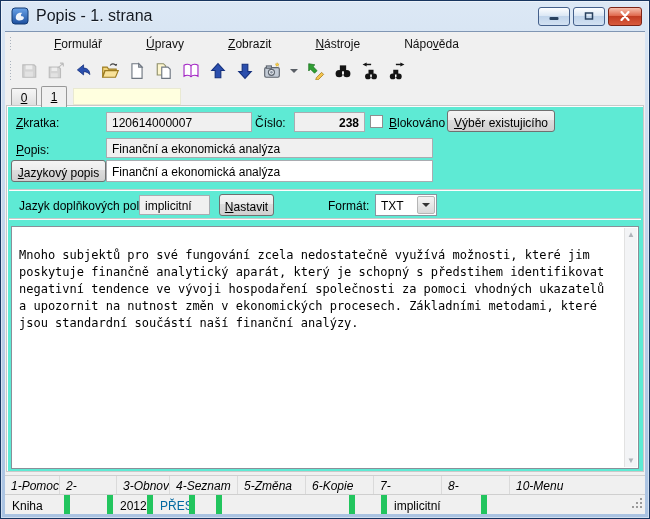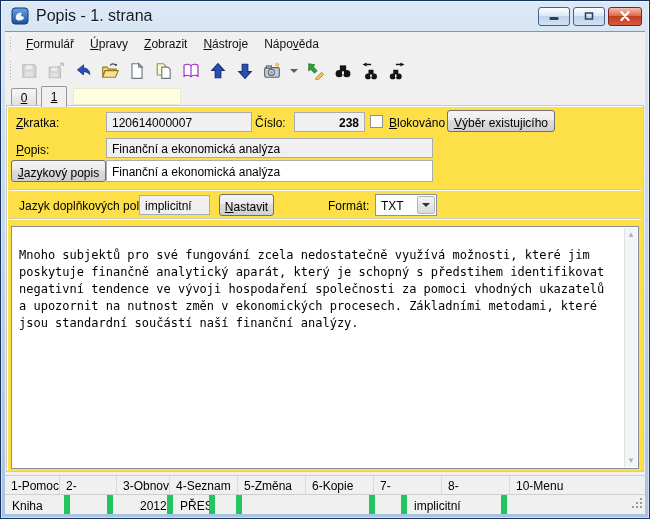--- a/index.html
+++ b/index.html
@@ -26,21 +26,21 @@
   
   .client { position:absolute; left:4px; right:4px; top:30px; bottom:4px;
     background:#f0f0f0; border-top:1px solid #8096b3; }
 
   .gripper { position:absolute; left:4px; top:4px; bottom:4px; width:3px;
     background-image:radial-gradient(#a9b2bd 35%, transparent 36%);
     background-size:3px 3px; }
 
   .menubar { position:absolute; top:0; left:0; right:0; height:24px;
     display:flex; align-items:center; padding-left:13px; }
-  .mi { font-size:12px; color:#111; padding:4px 8px; }
+  .mi { font-size:12px; color:#111; padding:4px 8px;margin-left:28px; }
 
   .toolbar { position:absolute; top:24px; left:0; right:0; height:29px;
     display:flex; align-items:center; padding-left:13px; gap:5px; }
   .tbtn { width:22px; height:22px; display:flex; align-items:center; justify-content:center; }
   .tbtn.disabled { opacity:.55; filter:grayscale(1); }
   .ddcaret { width:0; height:0; border-left:4px solid transparent; border-right:4px solid transparent;
     border-top:4px solid #5a5f66; margin:0 2px; }
 
   
   .tabrow { position:absolute; top:54px; left:4px; right:4px; height:20px; }
@@ -48,21 +48,21 @@
     border-bottom:none; border-radius:2px 2px 0 0; }
   .tab.inactive { left:2px; top:2px; width:26px; height:18px; padding-top:2px;
     background:linear-gradient(#f6f6f6,#dedede); }
   .tab.active { left:32px; top:0; width:26px; height:21px; padding-top:3px;
     background:#f0f0f0; z-index:3; }
   .notebox { position:absolute; left:64px; top:2px; width:108px; height:17px;
     background:#ffffdf; border:1px solid #e9e9d2; }
 
   
   .tabpanel { position:absolute; top:73px; left:1px; right:1px; height:367px;
-    background:#fde047; border:1px solid #c9c9c9; box-shadow: inset 1px 1px 0 #fdfdfd; z-index:2; }
+    background:#5eead4; border:1px solid #c9c9c9; box-shadow: inset 1px 1px 0 #fdfdfd; z-index:2; }
 
   .label { position:absolute; font-size:12px; color:#000; white-space:nowrap; }
   .tfield { position:absolute; height:20px; border:1px solid #a9acb1; background:#f0f0f0;
     font-size:12px; padding:3px 5px 0 5px; color:#000; white-space:nowrap; overflow:hidden; }
   .tfield.white { background:#fff; }
   .tfield.num { text-align:right;font-weight:bold; }
   .btn { position:absolute; height:22px; border:1px solid #707070; border-radius:3px;
     background:linear-gradient(#f4f4f4,#ececec 45%,#dddddd 46%,#cfcfcf);
     font-size:12px; text-align:center; padding-top:4px; }
   .cb { position:absolute; width:13px; height:13px; border:1px solid #8e8f8f; background:#fff; }
@@ -84,27 +84,27 @@
     font-family:"DejaVu Sans Mono","Liberation Mono",monospace; font-size:12px;
     line-height:17px; white-space:pre-wrap; color:#000; overflow:hidden; }
   .vscroll { position:absolute; right:1px; top:1px; bottom:1px; width:13px;
     background:#f3f4f6; border-left:1px solid #e2e2e2; }
   .sbtn { position:absolute; left:0; right:0; height:13px; display:flex;
     align-items:center; justify-content:center; font-size:8px; color:#b0b4ba; background:#f3f4f6; }
   .sbtn.up { top:0; } .sbtn.down { bottom:0; }
 
   
   .fkeybar { position:absolute; left:0; right:0; top:443px; height:19px;
-    border-top:1px solid #cfcfcf; background:#f0f0f0; display:flex; font-size:12px; }
+    border-top:1px solid #cfcfcf; background:#f0f0f0; display:flex; font-size:12px;font-style:italic; }
   .fcell { padding:3px 0 0 6px; border-right:1px solid #dadada; overflow:hidden; white-space:nowrap; }
 
   .statusbar { position:absolute; left:0; right:0; top:462px; bottom:0;
     border-top:1px solid #cfcfcf; background:#f0f0f0; display:flex; font-size:12px; }
   .scell { padding:4px 0 0 7px; border-right:6px solid #22c55e; overflow:hidden; white-space:nowrap; }
-  .scell.muted { color:#000000; }
+  .scell.muted { color:#0369a1; }
   .grip { position:absolute; right:2px; bottom:2px; }
 
   u { text-decoration:underline; }
 </style>
 </head>
 <body>
 
 <div class="window">
 
   <div class="titlebar">
@@ -319,21 +319,21 @@
       <span class="fcell" style="width:68px;">5-Změna</span>
       <span class="fcell" style="width:68px;">6-Kopie</span>
       <span class="fcell" style="width:68px;">7-</span>
       <span class="fcell" style="width:68px;">8-</span>
       <span class="fcell" style="flex:1; border-right:none;">10-Menu</span>
     </div>
 
     <div class="statusbar">
       <span class="scell" style="width:65px;">Kniha</span>
       <span class="scell" style="width:43px;"></span>
-      <span class="scell" style="width:40px;margin-left:20px;">2012</span>
+      <span class="scell" style="width:40px;">2012</span>
       <span class="scell muted" style="width:42px;">PŘES</span>
       <span class="scell" style="width:27px;"></span>
       <span class="scell" style="width:133px;"></span>
       <span class="scell" style="width:32px;"></span>
       <span class="scell" style="width:100px;">implicitní</span>
       <span class="scell" style="flex:1; border-right:none;"></span>
       <span class="grip">
         <svg width="11" height="11" viewBox="0 0 11 11">
             <g fill="#9a9a9a">
               <rect x="8" y="0" width="2" height="2"></rect>

